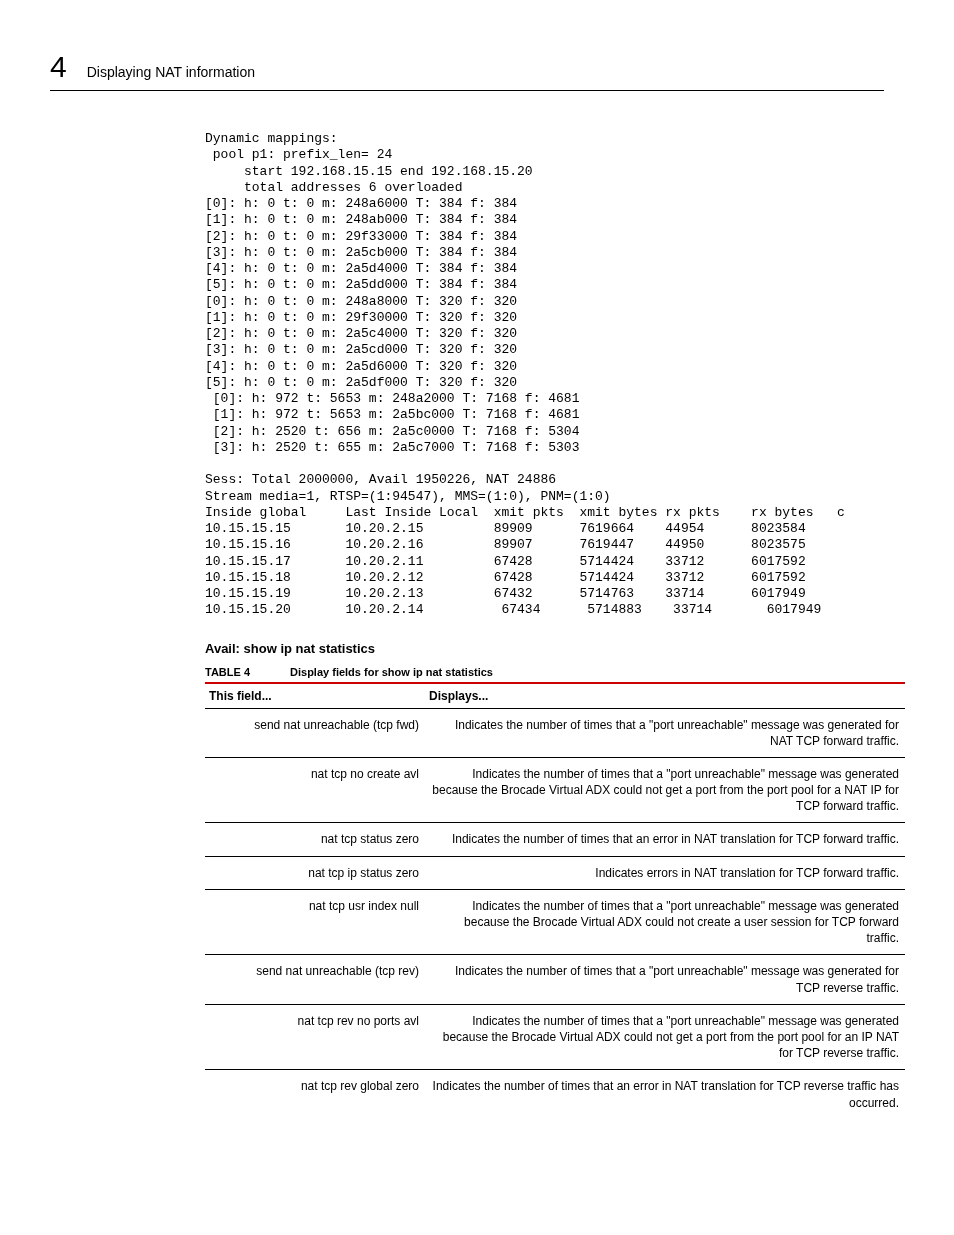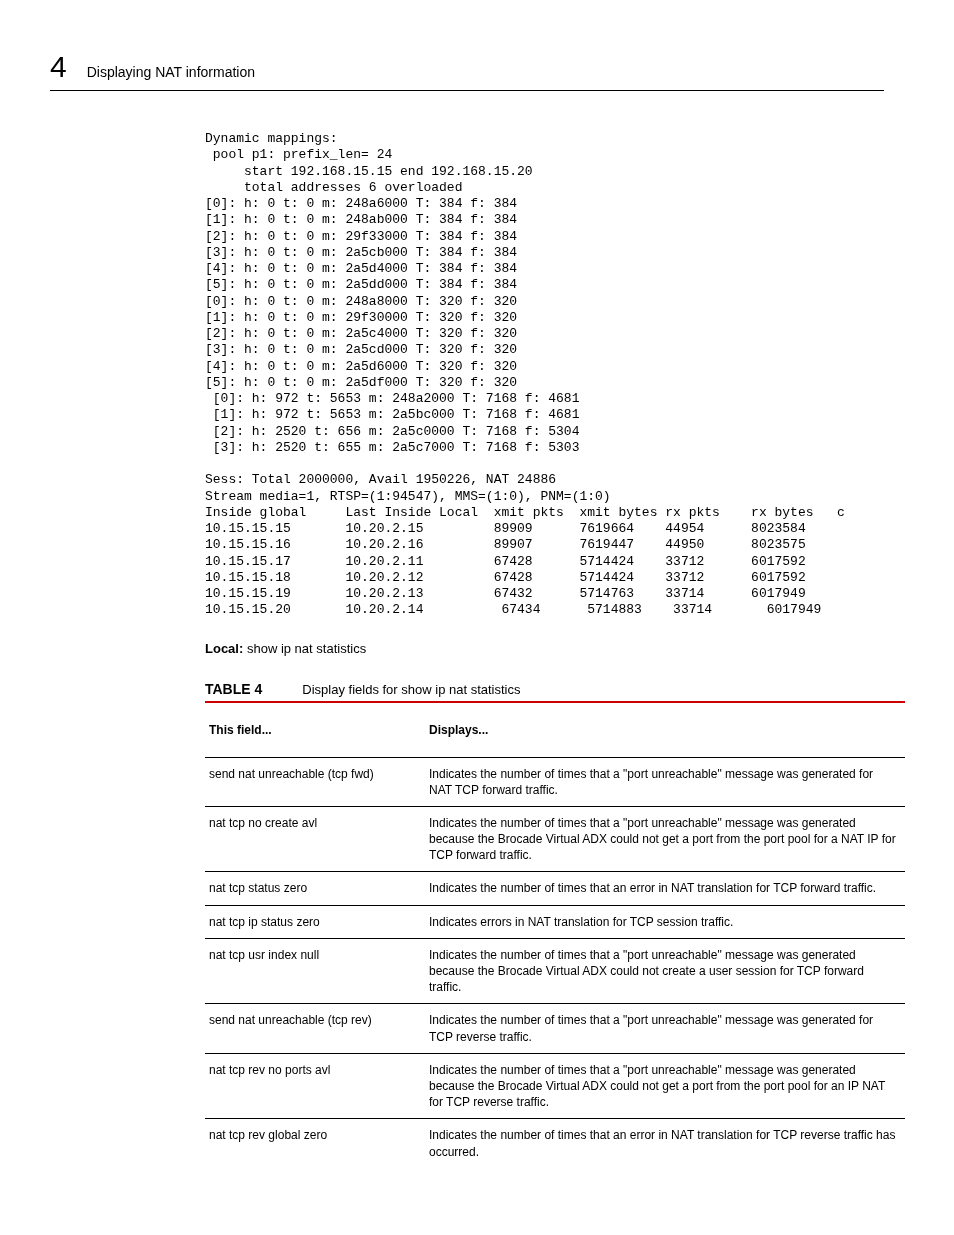--- a/index.html
+++ b/index.html
@@ -45,58 +45,58 @@
     margin-left: 155px;
     color: #000;
   }
   .syntax-line {
     margin: 22px 0 10px 155px;
   }
   .syntax-bold {
     font-weight: 700;
   }
   .syntax-cmd {
-    font-weight: 400;
+    font-weight: 700;
   }
   .table-wrap {
     margin-left: 155px;
     width: 700px;
   }
   .table-caption {
     display: flex;
     align-items: baseline;
     gap: 40px;
     margin-bottom: 4px;
   }
   .table-caption .lbl {
     font-weight: 700;
-    font-size: 14px;
+    font-size: 11px;
   }
   .table-caption .cap {
-    font-weight: 400;
-    font-size: 13px;
-    margin-top: 16px;
+    font-weight: 700;
+    font-size: 11px;
   }
   table.fields {
     border-collapse: collapse;
     width: 100%;
     font-size: 12px;
   }
   table.fields thead th {
     text-align: left;
     font-weight: 700;
     border-top: 2px solid #c00;
     border-bottom: 1px solid #000;
-    padding: 20px 4px;
+    padding: 5px 4px;
   }
   table.fields tbody td {
     border-top: 1px solid #000;
     padding: 8px 6px 8px 4px;
     vertical-align: top;
     line-height: 1.35;
+    text-align: right;
   }
   table.fields td.col-field {
     width: 210px;
   }
 </style>
 </head>
 <body>
 
 <div class="page">
 
@@ -131,21 +131,21 @@
 Stream media=1, RTSP=(1:94547), MMS=(1:0), PNM=(1:0)
 Inside global     Last Inside Local  xmit pkts  xmit bytes rx pkts    rx bytes   c
 10.15.15.15       10.20.2.15         89909      7619664    44954      8023584
 10.15.15.16       10.20.2.16         89907      7619447    44950      8023575
 10.15.15.17       10.20.2.11         67428      5714424    33712      6017592
 10.15.15.18       10.20.2.12         67428      5714424    33712      6017592
 10.15.15.19       10.20.2.13         67432      5714763    33714      6017949
 10.15.15.20       10.20.2.14          67434      5714883    33714       6017949</div>
 
   <div class="syntax-line">
-    <span class="syntax-bold">Local:</span>
+    <span class="syntax-bold">Avail:</span>
     <span> </span>
     <span class="syntax-cmd">show ip nat statistics</span>
   </div>
 
   <div class="table-wrap">
     <div class="table-caption">
       <span class="lbl">TABLE 4</span>
       <span class="cap">Display fields for show ip nat statistics</span>
     </div>
     <table class="fields">
@@ -163,21 +163,21 @@
         <tr>
           <td class="col-field">nat tcp no create avl</td>
           <td>Indicates the number of times that a "port unreachable" message was generated because the Brocade Virtual ADX could not get a port from the port pool for a NAT IP for TCP forward traffic.</td>
         </tr>
         <tr>
           <td class="col-field">nat tcp status zero</td>
           <td>Indicates the number of times that an error in NAT translation for TCP forward traffic.</td>
         </tr>
         <tr>
           <td class="col-field">nat tcp ip status zero</td>
-          <td>Indicates errors in NAT translation for TCP session traffic.</td>
+          <td>Indicates errors in NAT translation for TCP forward traffic.</td>
         </tr>
         <tr>
           <td class="col-field">nat tcp usr index null</td>
           <td>Indicates the number of times that a "port unreachable" message was generated because the Brocade Virtual ADX could not create a user session for TCP forward traffic.</td>
         </tr>
         <tr>
           <td class="col-field">send nat unreachable (tcp rev)</td>
           <td>Indicates the number of times that a "port unreachable" message was generated for TCP reverse traffic.</td>
         </tr>
         <tr>

